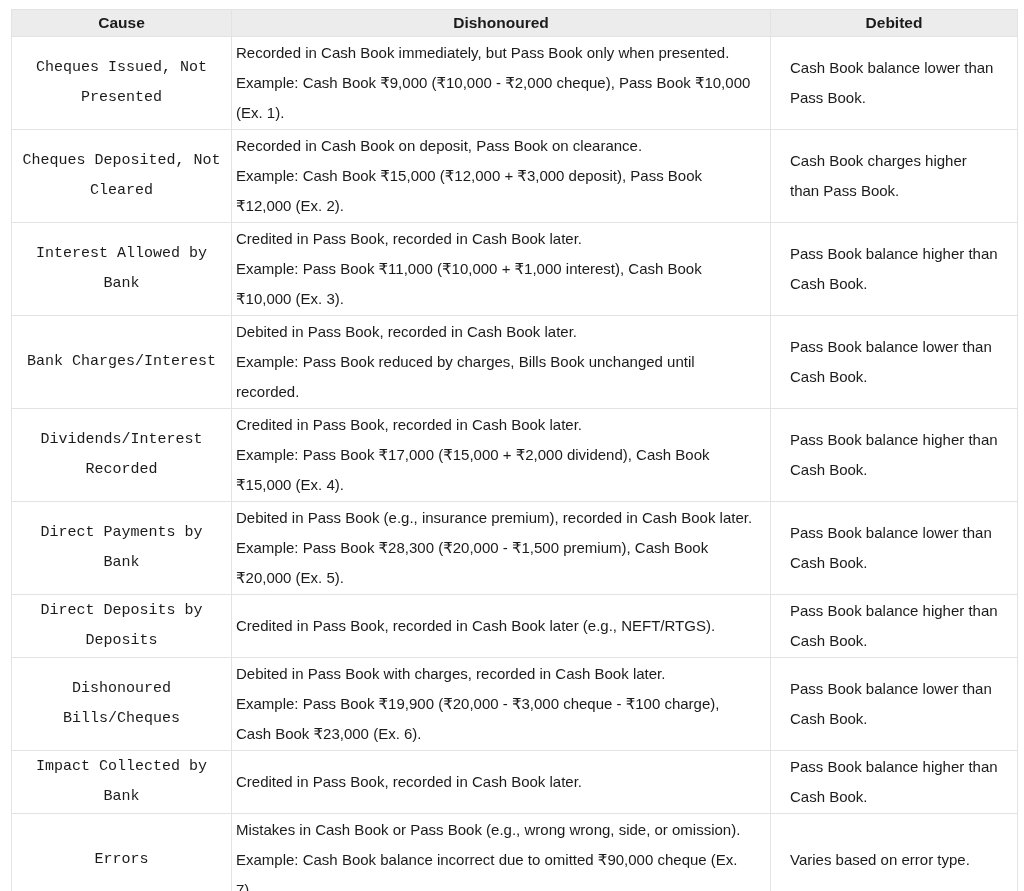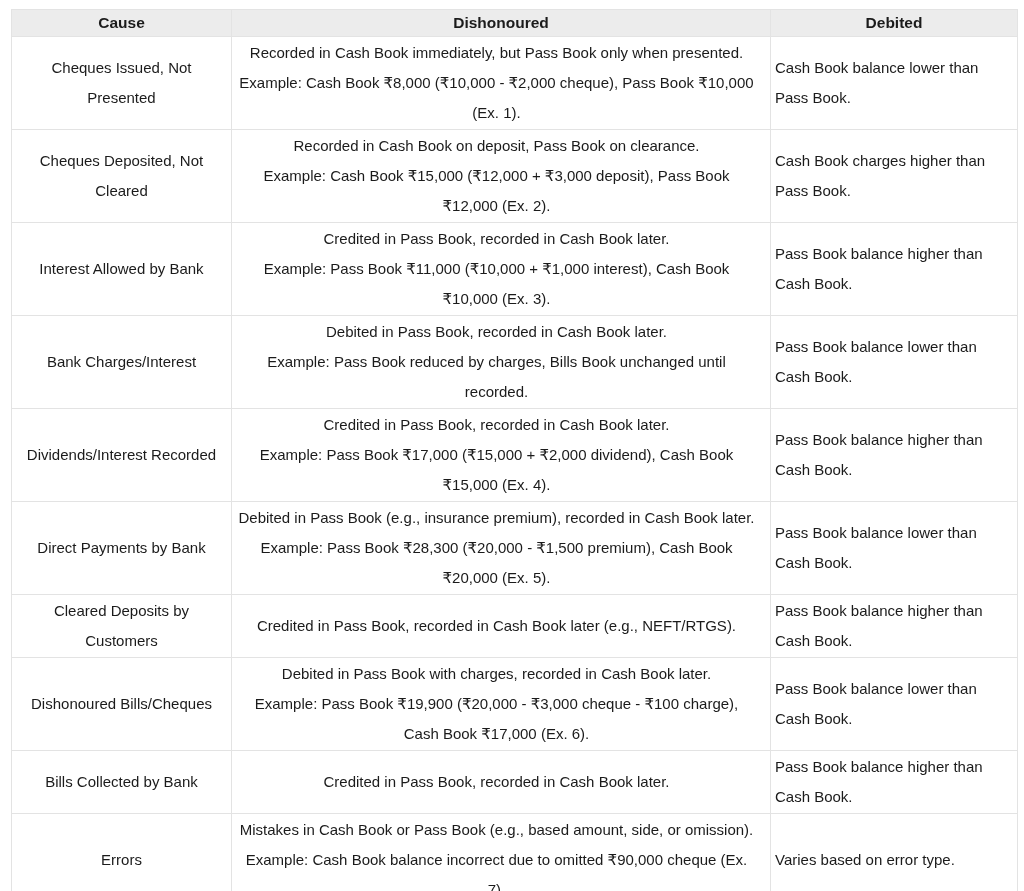--- a/index.html
+++ b/index.html
@@ -39,28 +39,29 @@
     padding:2px 8px;
     line-height:22px;
   }
   td{
     line-height:30px;
     padding:1px 4px;
   }
   td.cause-cell{
     text-align:center;
     padding:1px 8px;
+    font-family:Liberation Mono, monospace;
   }
   td.description-cell{
-    text-align:center;
+    text-align:left;
     padding:1px 13px 1px 4px;
   }
   td.impact-cell{
     text-align:left;
-    padding:1px 4px;
+    padding:1px 19px;
   }
   .desc-block{
     line-height:30px;
   }
 </style>
 </head>
 <body>
 
 <div class="page">
   <table class="recon-table">
@@ -74,21 +75,21 @@
         <th>Cause</th>
         <th>Dishonoured</th>
         <th>Debited</th>
       </tr>
     </thead>
     <tbody>
         <tr>
     <td class="cause-cell">Cheques Issued, Not Presented</td>
     <td class="description-cell">
             <div class="desc-block">Recorded in Cash Book immediately, but Pass Book only when presented.</div>
-            <div class="desc-block">Example: Cash Book ₹8,000 (₹10,000 - ₹2,000 cheque), Pass Book ₹10,000 (Ex. 1).</div>
+            <div class="desc-block">Example: Cash Book ₹9,000 (₹10,000 - ₹2,000 cheque), Pass Book ₹10,000 (Ex. 1).</div>
           </td>
     <td class="impact-cell">Cash Book balance lower than Pass Book.</td>
   </tr>
         <tr>
     <td class="cause-cell">Cheques Deposited, Not Cleared</td>
     <td class="description-cell">
             <div class="desc-block">Recorded in Cash Book on deposit, Pass Book on clearance.</div>
             <div class="desc-block">Example: Cash Book ₹15,000 (₹12,000 + ₹3,000 deposit), Pass Book ₹12,000 (Ex. 2).</div>
           </td>
     <td class="impact-cell">Cash Book charges higher than Pass Book.</td>
@@ -119,44 +120,44 @@
   </tr>
         <tr>
     <td class="cause-cell">Direct Payments by Bank</td>
     <td class="description-cell">
             <div class="desc-block">Debited in Pass Book (e.g., insurance premium), recorded in Cash Book later.</div>
             <div class="desc-block">Example: Pass Book ₹28,300 (₹20,000 - ₹1,500 premium), Cash Book ₹20,000 (Ex. 5).</div>
           </td>
     <td class="impact-cell">Pass Book balance lower than Cash Book.</td>
   </tr>
         <tr>
-    <td class="cause-cell">Cleared Deposits by Customers</td>
+    <td class="cause-cell">Direct Deposits by Deposits</td>
     <td class="description-cell">
             <div class="desc-block">Credited in Pass Book, recorded in Cash Book later (e.g., NEFT/RTGS).</div>
           </td>
     <td class="impact-cell">Pass Book balance higher than Cash Book.</td>
   </tr>
         <tr>
     <td class="cause-cell">Dishonoured Bills/Cheques</td>
     <td class="description-cell">
             <div class="desc-block">Debited in Pass Book with charges, recorded in Cash Book later.</div>
-            <div class="desc-block">Example: Pass Book ₹19,900 (₹20,000 - ₹3,000 cheque - ₹100 charge), Cash Book ₹17,000 (Ex. 6).</div>
+            <div class="desc-block">Example: Pass Book ₹19,900 (₹20,000 - ₹3,000 cheque - ₹100 charge), Cash Book ₹23,000 (Ex. 6).</div>
           </td>
     <td class="impact-cell">Pass Book balance lower than Cash Book.</td>
   </tr>
         <tr>
-    <td class="cause-cell">Bills Collected by Bank</td>
+    <td class="cause-cell">Impact Collected by Bank</td>
     <td class="description-cell">
             <div class="desc-block">Credited in Pass Book, recorded in Cash Book later.</div>
           </td>
     <td class="impact-cell">Pass Book balance higher than Cash Book.</td>
   </tr>
         <tr>
     <td class="cause-cell">Errors</td>
     <td class="description-cell">
-            <div class="desc-block">Mistakes in Cash Book or Pass Book (e.g., based amount, side, or omission).</div>
+            <div class="desc-block">Mistakes in Cash Book or Pass Book (e.g., wrong wrong, side, or omission).</div>
             <div class="desc-block">Example: Cash Book balance incorrect due to omitted ₹90,000 cheque (Ex. 7).</div>
           </td>
     <td class="impact-cell">Varies based on error type.</td>
   </tr>
       </tbody>
   </table>
 </div>
 
 </body></html>

